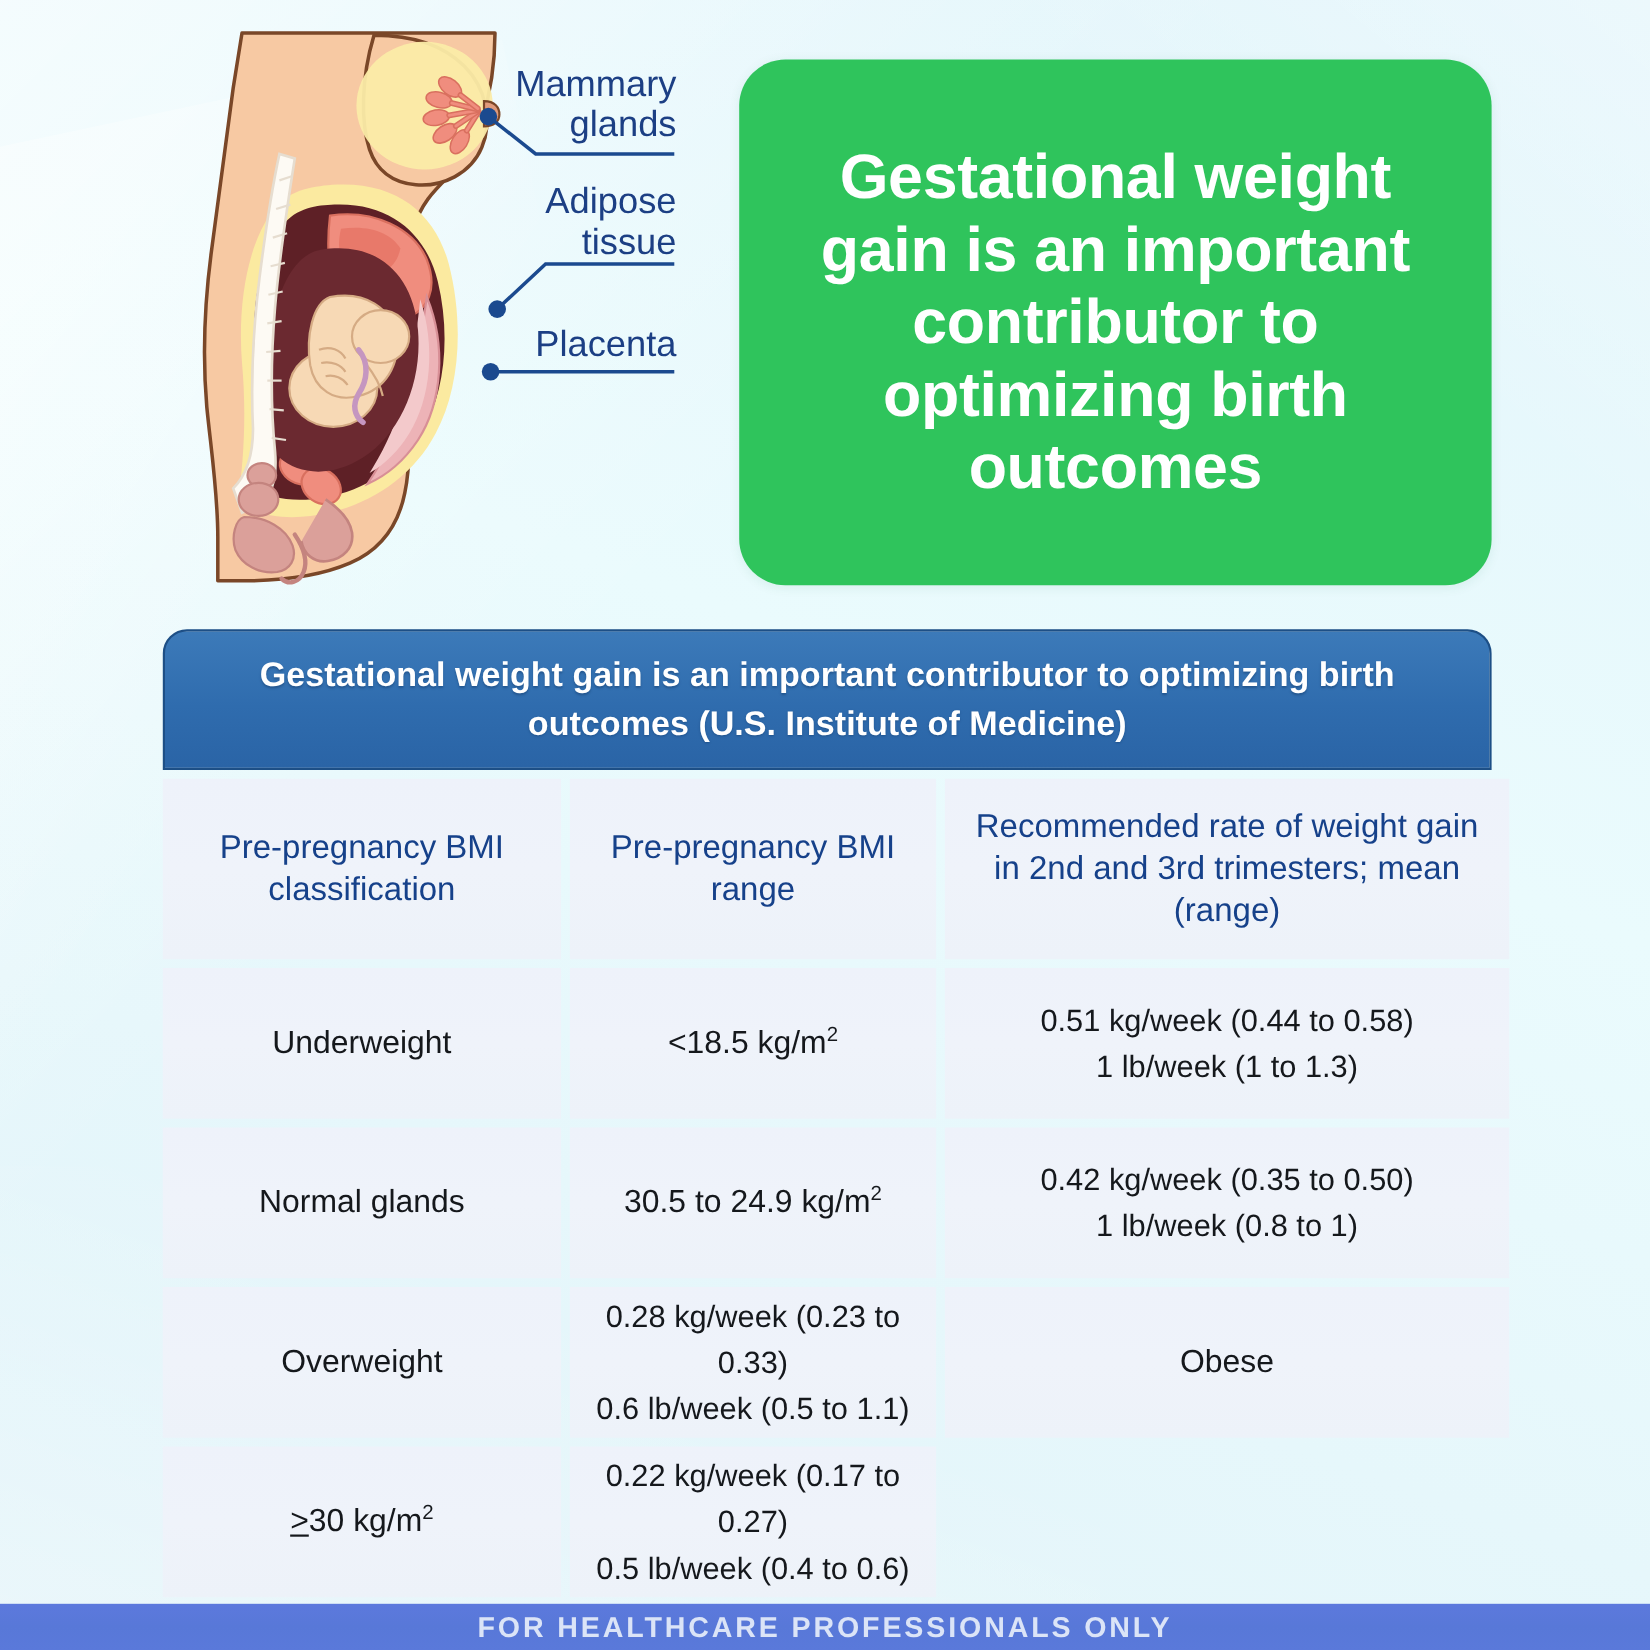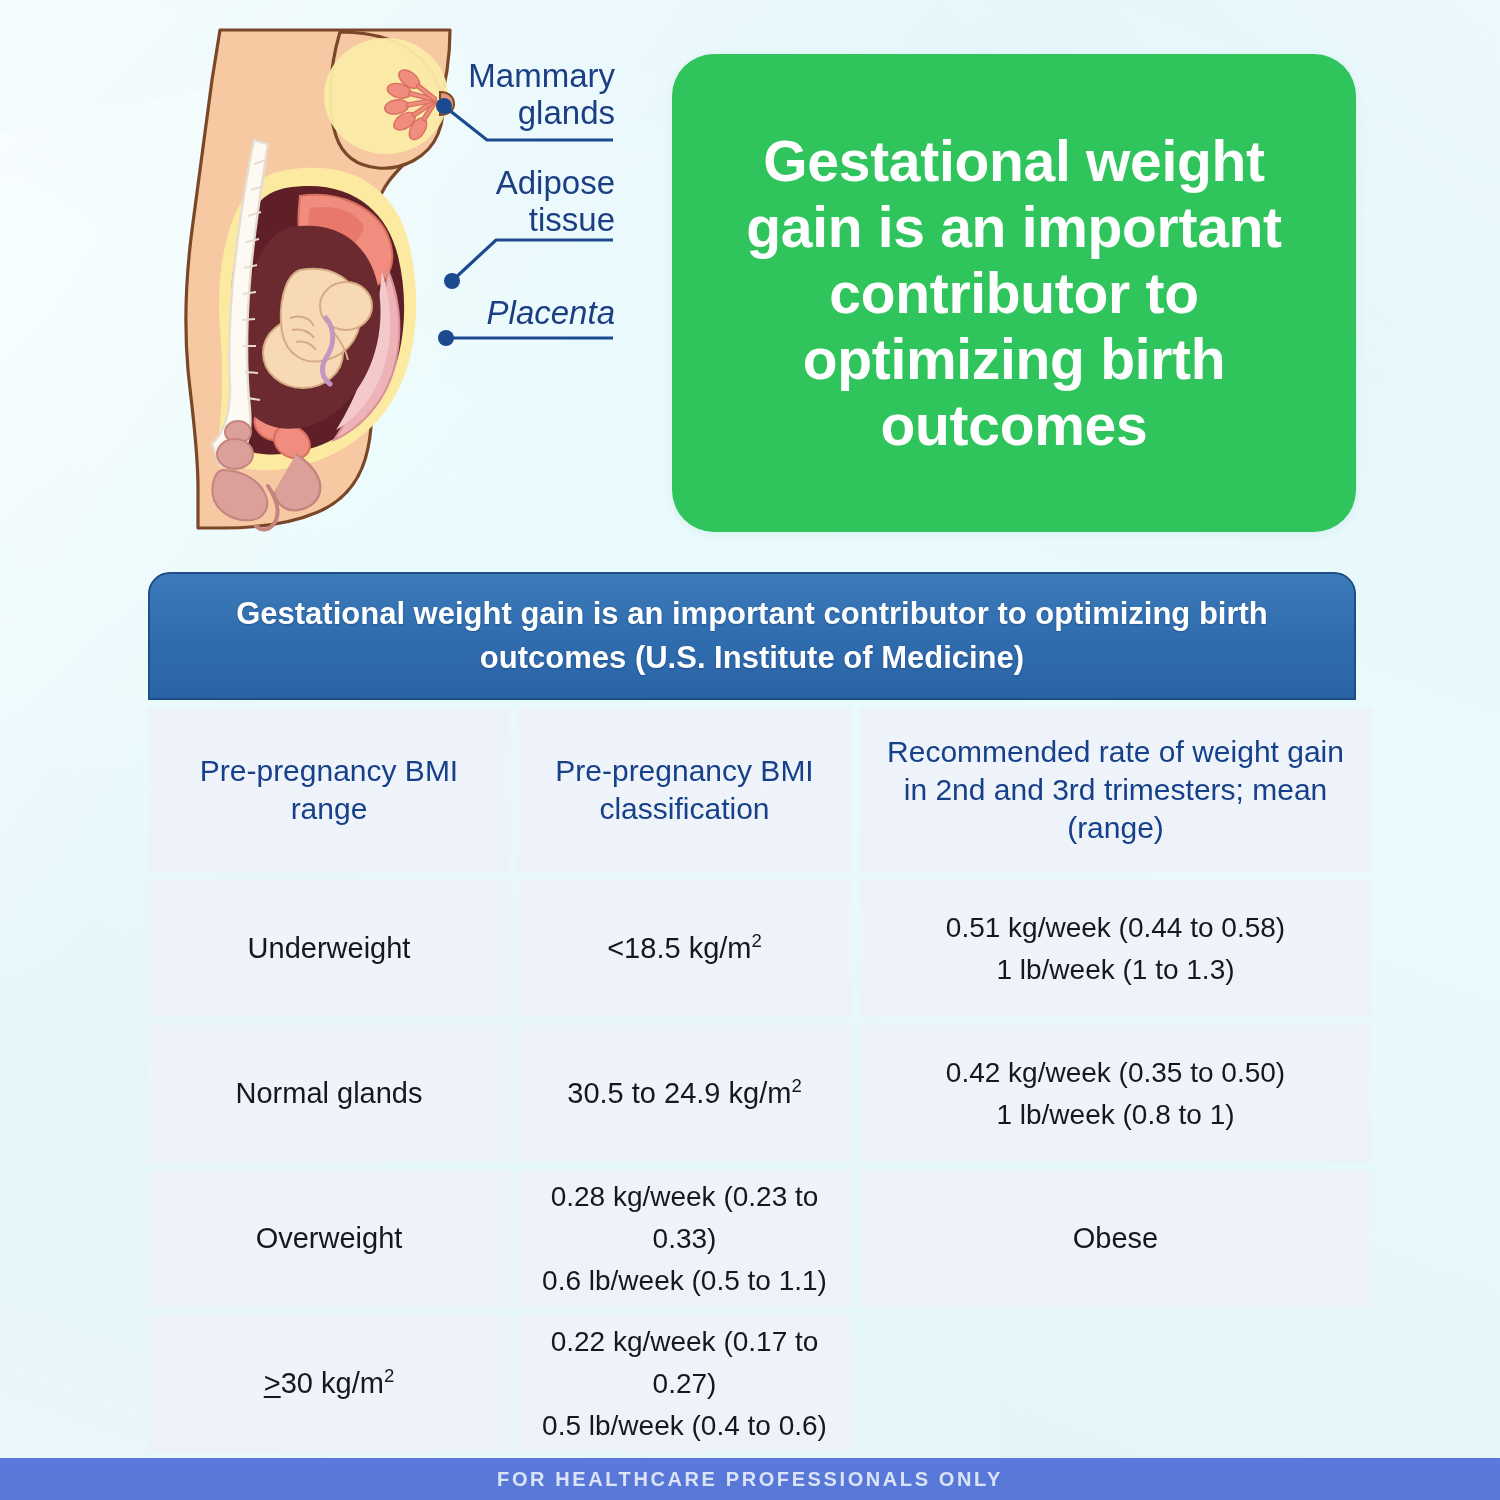--- a/index.html
+++ b/index.html
@@ -34,21 +34,21 @@
   #illustration{position:absolute;left:150px;top:18px;width:330px;height:540px;}
   #illustration svg{display:block;width:330px;height:540px;}
 
   
   .leader-label{
     position:absolute;color:#1c3f84;font-size:33px;line-height:1.12;
     font-family:"Liberation Sans", sans-serif;text-align:right;
   }
   #lbl-mammary{left:420px;top:58px;width:195px;}
   #lbl-adipose{left:420px;top:165px;width:195px;}
-  #lbl-placenta{left:420px;top:295px;width:195px;font-style:italic;}
+  #lbl-placenta{left:420px;top:295px;width:195px;}
   #leaders{position:absolute;left:0;top:0;width:700px;height:420px;}
 
   
   #green-card{
     position:absolute;left:672px;top:54px;width:684px;height:478px;
     background:#2fc45c;border-radius:42px;
     display:flex;align-items:center;justify-content:center;
     box-shadow:0 2px 10px rgba(30,120,70,.08);
   }
   #green-card-text{
@@ -87,21 +87,21 @@
   .sup{font-size:0.64em;vertical-align:super;line-height:0;}
   .gte{ text-decoration:underline; text-underline-offset:3px;}
 
   
   #footer{
     position:absolute;left:0;bottom:0;width:1500px;height:42px;
     background:linear-gradient(180deg,#5c79dd 0%,#5878d8 50%,#5a79da 100%);
     display:flex;align-items:center;justify-content:center;
   }
   #footer-text{
-    color:#dbe4f7;font-size:20px;letter-spacing:2.6px;font-weight:bold;
+    color:#dbe4f7;font-size:26px;letter-spacing:2.6px;font-weight:bold;
   }
 </style>
 </head>
 <body>
 
 <div id="bg-wash"></div>
 <div id="bg-diag1"></div>
 <div id="bg-diag2"></div>
 <div id="bg-diag3"></div>
 
@@ -243,24 +243,24 @@
 
 <div id="table-wrap">
 
   <div id="table-header">
     <div id="table-header-text">Gestational weight gain is an important contributor to optimizing birth outcomes  (U.S. Institute of Medicine)</div>
   </div>
 
   <div id="table-grid">
 
     <div class="cell hcell">
+      <span>Pre-pregnancy BMI classification</span>
+    </div>
+    <div class="cell hcell">
       <span>Pre-pregnancy BMI range</span>
-    </div>
-    <div class="cell hcell">
-      <span>Pre-pregnancy BMI classification</span>
     </div>
     <div class="cell hcell">
       <span>Recommended rate of weight gain in 2nd and 3rd trimesters; mean (range)</span>
     </div>
 
     <div class="cell dcell">
       <span>Underweight</span>
     </div>
     <div class="cell dcell">
       <span><span>&lt;18.5</span>&nbsp;<span>kg/m</span><span class="sup">2</span></span>

